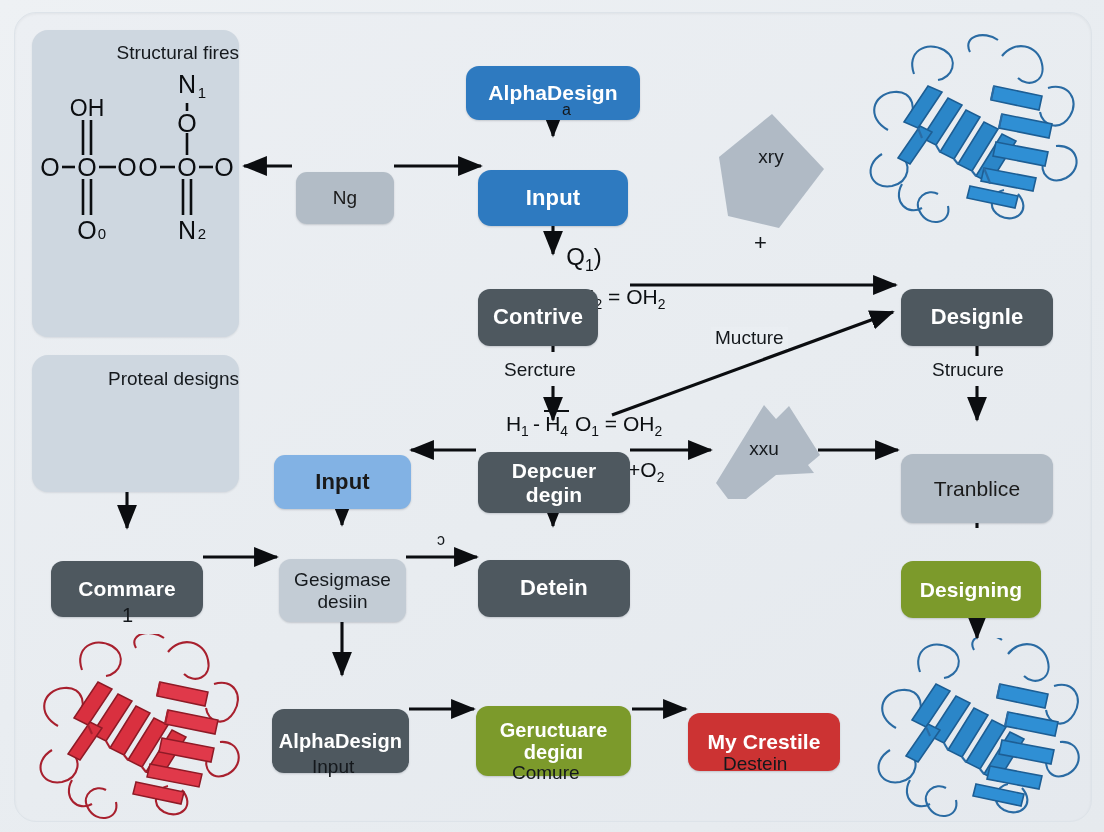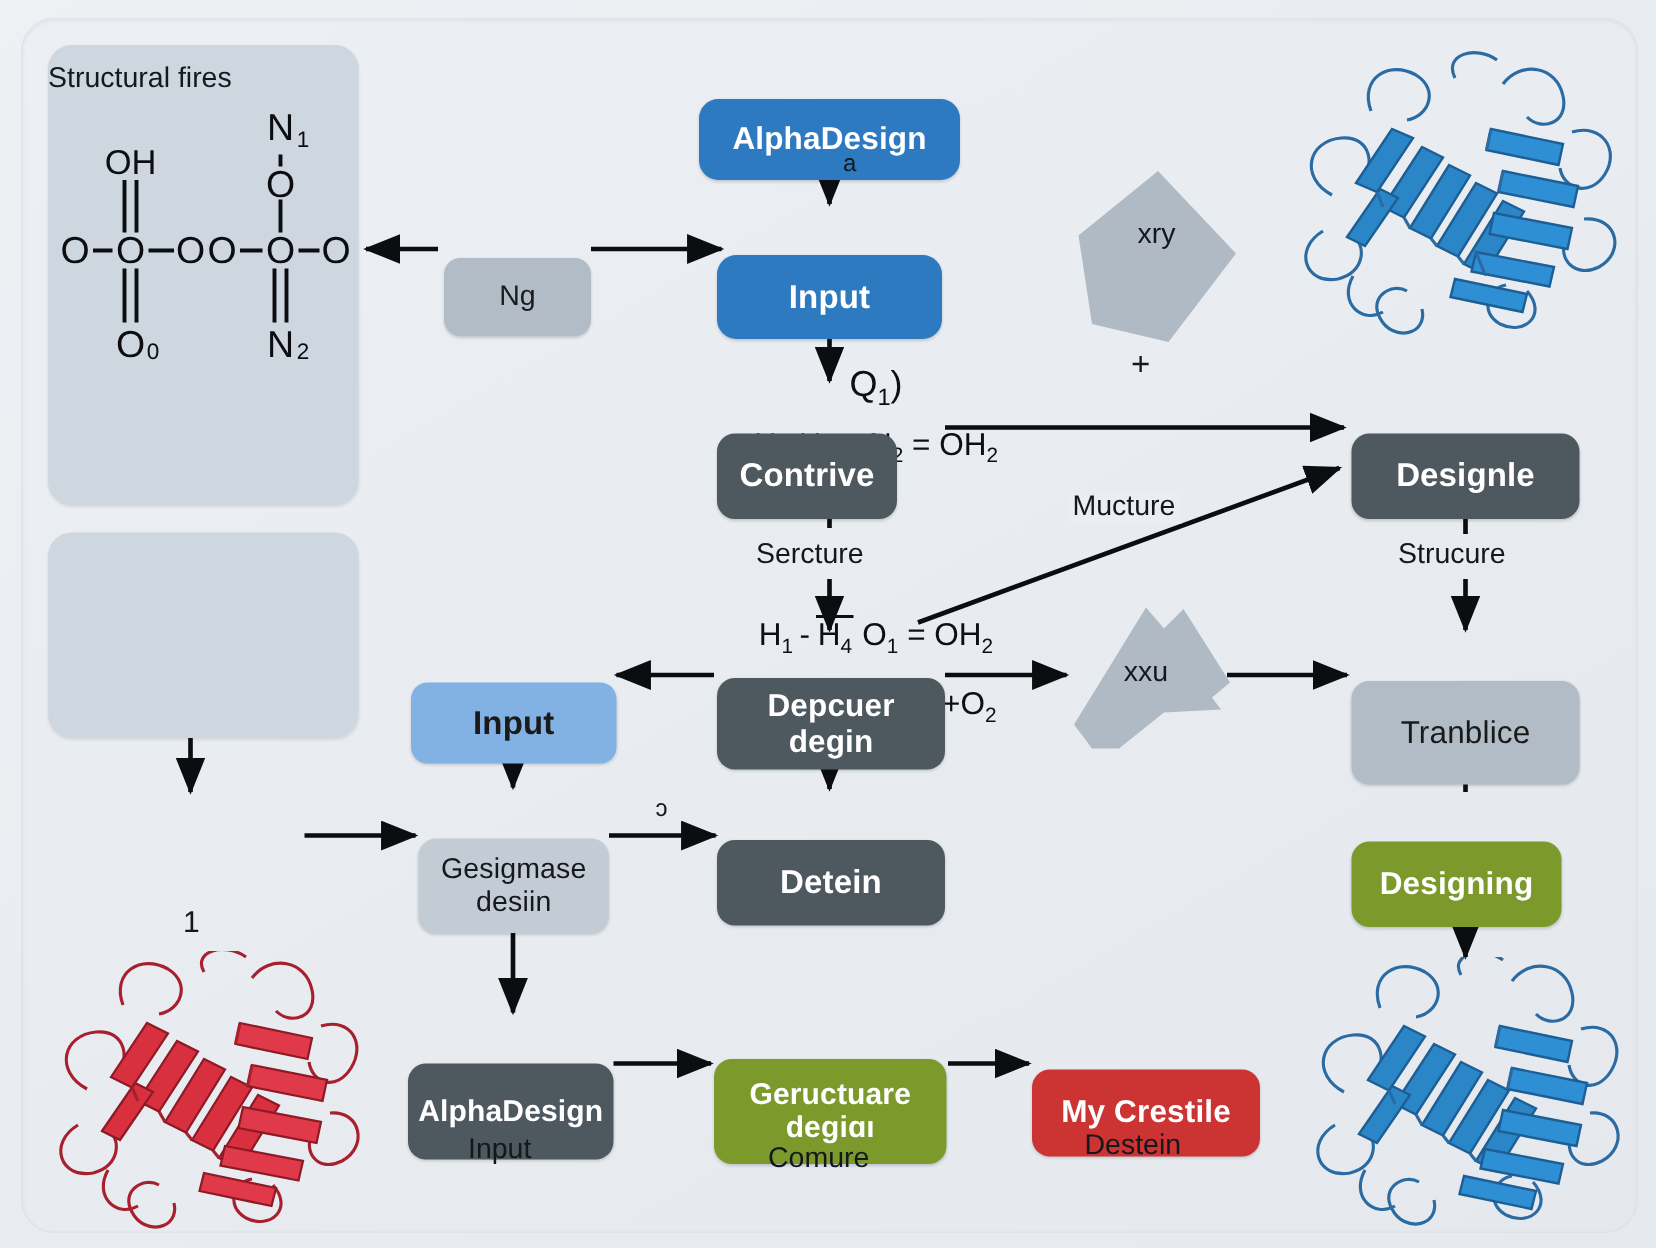--- a/index.html
+++ b/index.html
@@ -36,21 +36,21 @@
   .n-grey-lite{background:#c3ccd5;color:#15191d;}
   .n-green{background:#7c9a2b;color:#fff;}
   .n-red{background:#cc3333;color:#fff;}
 
   
   .panel{
     position:absolute;background:#ced7e0;border-radius:16px;
     box-sizing:border-box;box-shadow:0 1px 2px rgba(30,40,55,.10);
   }
   .panel-title{
-    position:absolute;width:100%;text-align:left;
+    position:absolute;width:100%;text-align:right;
     font-size:19px;color:#15191d;
   }
   .eq{position:absolute;width:100%;text-align:center;font-size:21px;color:#0d1013;white-space:nowrap;}
   .eq sub{font-size:.66em;}
   .ovl{border-top:2px solid #0d1013;padding:0 1px;}
 
   
   .mol{position:absolute;}
 
   
@@ -184,20 +184,21 @@
 
   <div class="eq" style="left:32px;top:243px;font-size:24px;">
     <span>Q</span><sub>1</sub><span>)</span>
   </div>
 
   <div class="eq" style="left:32px;top:285px;">
     H<sub>4</sub>-H<sub>2</sub> = N<sub>2</sub> = OH<sub>2</sub>
   </div>
 
   <div class="panel" style="left:32px;top:355px;width:207px;height:137px;"></div>
+  <div class="panel-title" style="left:32px;top:368px;width:207px;">Proteal designs</div>
 
   <div class="eq" style="left:32px;top:412px;">
     H<sub>1</sub> - <span class="ovl">H<sub>4</sub></span> O<sub>1</sub> = OH<sub>2</sub>
   </div>
   <div class="eq" style="left:32px;top:458px;">
     H<sub>2</sub> - <span class="ovl">H<sub>4</sub></span> OH = +O<sub>2</sub>
   </div>
 
   <div class="node n-blue bold" style="left:466px;top:34px;width:174px;height:54px;font-size:21px;">AlphaDesign</div>
 
@@ -208,20 +209,21 @@
   <div class="node n-dark bold" style="left:478px;top:257px;width:120px;height:57px;font-size:22px;">Contrive</div>
 
   <div class="node n-dark bold" style="left:901px;top:257px;width:152px;height:57px;font-size:22px;">Designle</div>
 
   <div class="node n-dark bold" style="left:478px;top:420px;width:152px;height:61px;font-size:21px;padding:0 10px;">Depcuer degin</div>
 
   <div class="node n-blue-lite bold" style="left:274px;top:423px;width:137px;height:54px;font-size:22px;">Input</div>
 
   <div class="node n-grey" style="left:901px;top:422px;width:152px;height:69px;font-size:21px;">Tranblice</div>
 
+  <div class="node n-dark bold" style="left:51px;top:529px;width:152px;height:56px;font-size:21px;">Commare</div>
 
   <div class="node n-grey-lite" style="left:279px;top:527px;width:127px;height:63px;font-size:19px;padding:0 18px;">Gesigmase desiin</div>
 
   <div class="node n-dark bold" style="left:478px;top:528px;width:152px;height:57px;font-size:22px;">Detein</div>
 
   <div class="node n-green bold" style="left:901px;top:529px;width:140px;height:57px;font-size:21px;">Designing</div>
 
   <div class="node n-dark bold" style="left:272px;top:677px;width:137px;height:64px;font-size:20px;">AlphaDesign</div>
 
   <div class="node n-green bold" style="left:476px;top:674px;width:155px;height:70px;font-size:20px;padding:0 8px;">Geructuare degiɑı</div>

